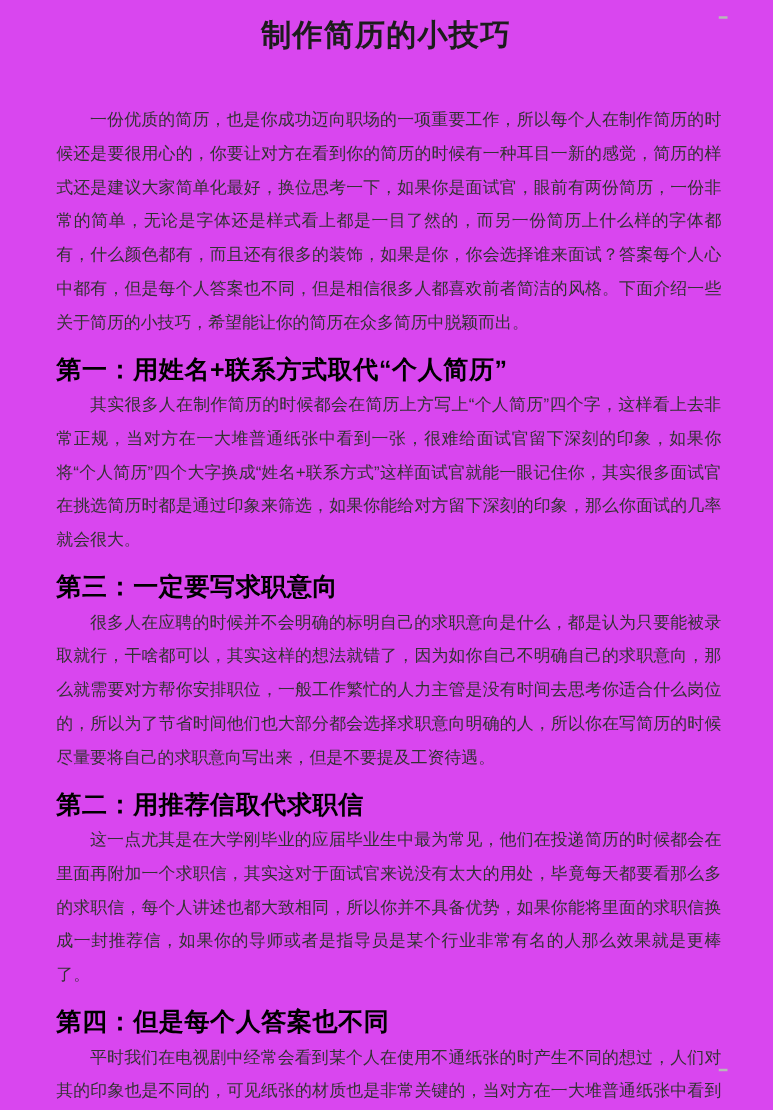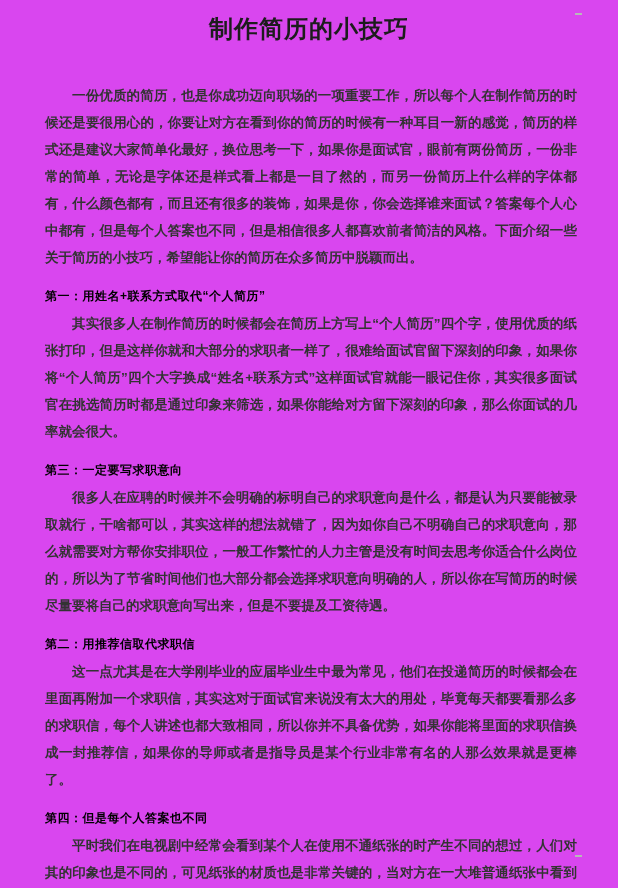--- a/index.html
+++ b/index.html
@@ -28,28 +28,27 @@
     margin: 0 41px 0 45px;
   }
   .para {
     margin: 0;
     font-size: 13.5px;
     line-height: 27px;
     color: #333333;
     text-align: justify;
     text-indent: 2em;
     word-break: break-all;
-    font-weight: bold;
   }
   .intro {
     margin-top: 38px;
   }
   .sec-heading {
     margin: 12px 0 0 0;
-    font-size: 12px;
+    font-size: 20px;
     line-height: 27px;
     font-weight: 700;
     color: #000000;
     letter-spacing: 0.5px;
   }
   .margin-mark {
     position: absolute;
     width: 7px;
     height: 2px;
     background: #b8b8b8;
@@ -65,21 +64,21 @@
   <div class="margin-mark top"></div>
 
   <h1 class="doc-title">制作简历的小技巧</h1>
 
   <div class="body-text">
 
     <p class="para intro">一份优质的简历，也是你成功迈向职场的一项重要工作，所以每个人在制作简历的时候还是要很用心的，你要让对方在看到你的简历的时候有一种耳目一新的感觉，简历的样式还是建议大家简单化最好，换位思考一下，如果你是面试官，眼前有两份简历，一份非常的简单，无论是字体还是样式看上都是一目了然的，而另一份简历上什么样的字体都有，什么颜色都有，而且还有很多的装饰，如果是你，你会选择谁来面试？答案每个人心中都有，但是每个人答案也不同，但是相信很多人都喜欢前者简洁的风格。下面介绍一些关于简历的小技巧，希望能让你的简历在众多简历中脱颖而出。</p>
 
     <section>
       <h2 class="sec-heading">第一：用姓名+联系方式取代“个人简历”</h2>
-      <p class="para">其实很多人在制作简历的时候都会在简历上方写上“个人简历”四个字，使用优质的纸张打印，但是这样你就和大部分的求职者一样了，很难给面试官留下深刻的印象，如果你将“个人简历”四个大字换成“姓名+联系方式”这样面试官就能一眼记住你，其实很多面试官在挑选简历时都是通过印象来筛选，如果你能给对方留下深刻的印象，那么你面试的几率就会很大。</p>
+      <p class="para">其实很多人在制作简历的时候都会在简历上方写上“个人简历”四个字，这样看上去非常正规，当对方在一大堆普通纸张中看到一张，很难给面试官留下深刻的印象，如果你将“个人简历”四个大字换成“姓名+联系方式”这样面试官就能一眼记住你，其实很多面试官在挑选简历时都是通过印象来筛选，如果你能给对方留下深刻的印象，那么你面试的几率就会很大。</p>
     </section>
 
     <section>
       <h2 class="sec-heading">第三：一定要写求职意向</h2>
       <p class="para">很多人在应聘的时候并不会明确的标明自己的求职意向是什么，都是认为只要能被录取就行，干啥都可以，其实这样的想法就错了，因为如你自己不明确自己的求职意向，那么就需要对方帮你安排职位，一般工作繁忙的人力主管是没有时间去思考你适合什么岗位的，所以为了节省时间他们也大部分都会选择求职意向明确的人，所以你在写简历的时候尽量要将自己的求职意向写出来，但是不要提及工资待遇。</p>
     </section>
 
     <section>
       <h2 class="sec-heading">第二：用推荐信取代求职信</h2>
       <p class="para">这一点尤其是在大学刚毕业的应届毕业生中最为常见，他们在投递简历的时候都会在里面再附加一个求职信，其实这对于面试官来说没有太大的用处，毕竟每天都要看那么多的求职信，每个人讲述也都大致相同，所以你并不具备优势，如果你能将里面的求职信换成一封推荐信，如果你的导师或者是指导员是某个行业非常有名的人那么效果就是更棒了。</p>

